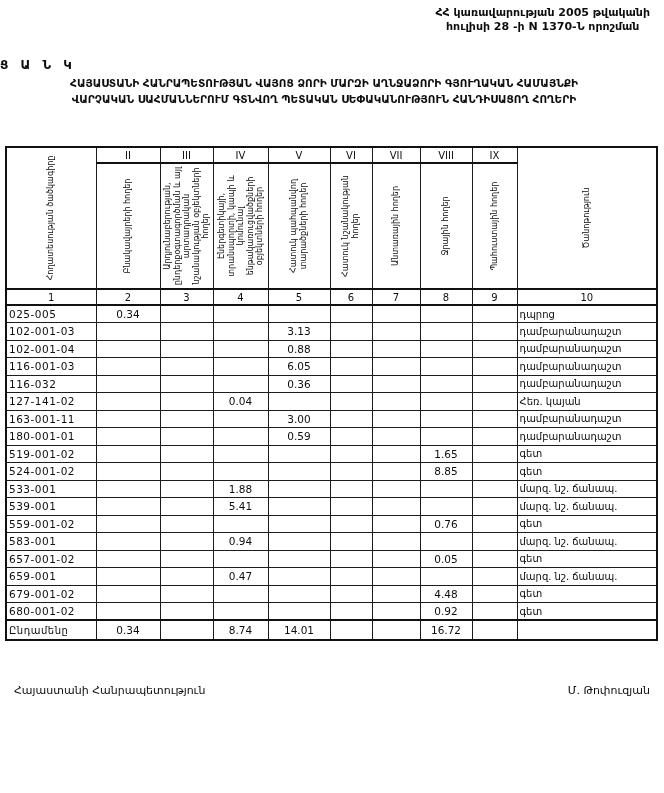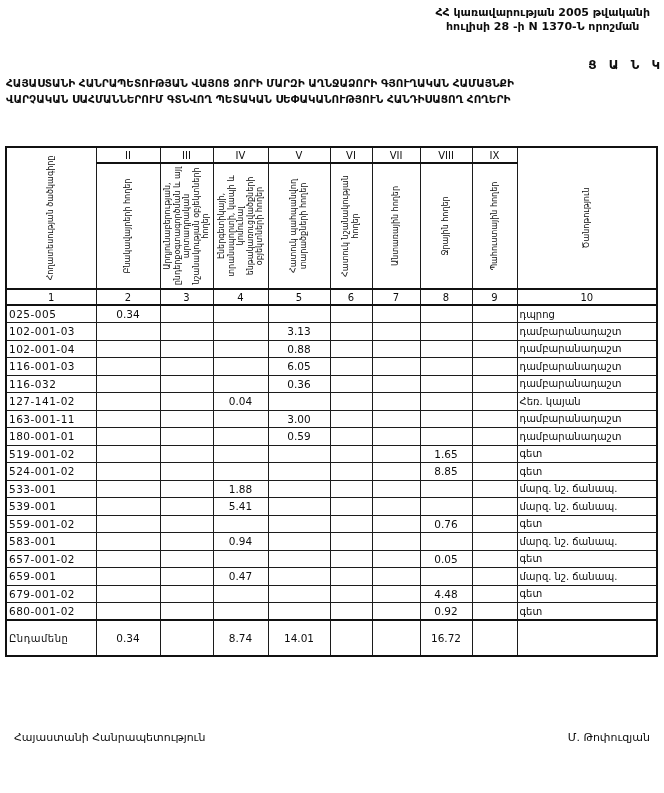--- a/index.html
+++ b/index.html
@@ -18,26 +18,26 @@
   .annex {
     position:absolute; top:6px; right:14px;
     text-align:center;
     font-size:11px; font-weight:bold; line-height:1.3;
     white-space:nowrap;
   }
 
   
   .doc-title {
     position:absolute; top:58px; left:0; right:0;
-    text-align:right; font-size:12px; font-weight:bold;
+    text-align:left; font-size:12px; font-weight:bold;
     letter-spacing:4px;
   }
   .doc-subtitle {
     position:absolute; top:76px; left:6px; right:22px;
-    text-align:left; font-size:10.5px; font-weight:bold; line-height:1.5;
+    text-align:center; font-size:10.5px; font-weight:bold; line-height:1.5;
   }
 
   
   table.landtable {
     position:absolute; top:146px; left:5px;
     border-collapse:collapse;
     table-layout:fixed;
     width:651px;
     font-size:10.5px;
   }
@@ -61,30 +61,30 @@
   th.tallhead { position:relative; }
   th.tallhead .rot { width:150px; }
   tr.num-row td {
     height:16px; text-align:center; font-size:10px;
     border-top:2px solid #111; border-bottom:2px solid #111;
   }
   tbody td { height:17.5px; }
   td.c-code { text-align:left; padding-left:4px; letter-spacing:0.5px; }
   td.c-val  { text-align:center; }
   td.c-note { text-align:left; padding-left:4px; font-size:10px; }
-  tr.total-row td { border-top:2px solid #111; border-bottom:2px solid #111; height:36px; }
+  tr.total-row td { border-top:2px solid #111; border-bottom:2px solid #111; height:20px; }
   tr.total-row td.c-code { font-size:10px; }
 
   
   .footer {
     position:absolute; top:684px; left:14px; right:14px;
     display:flex; justify-content:space-between; align-items:flex-end;
     font-size:11px; font-weight:normal; line-height:1.35;text-align:center;
   }
-  .footer .sig { white-space:nowrap;margin-top:47px; }
+  .footer .sig { white-space:nowrap; }
 </style>
 </head>
 <body>
 
 <div class="page">
 
   <div class="annex">
     <div>ՀՀ կառավարության 2005 թվականի</div>
     <div>հուլիսի 28 -ի N 1370-Ն որոշման</div>
   </div>

